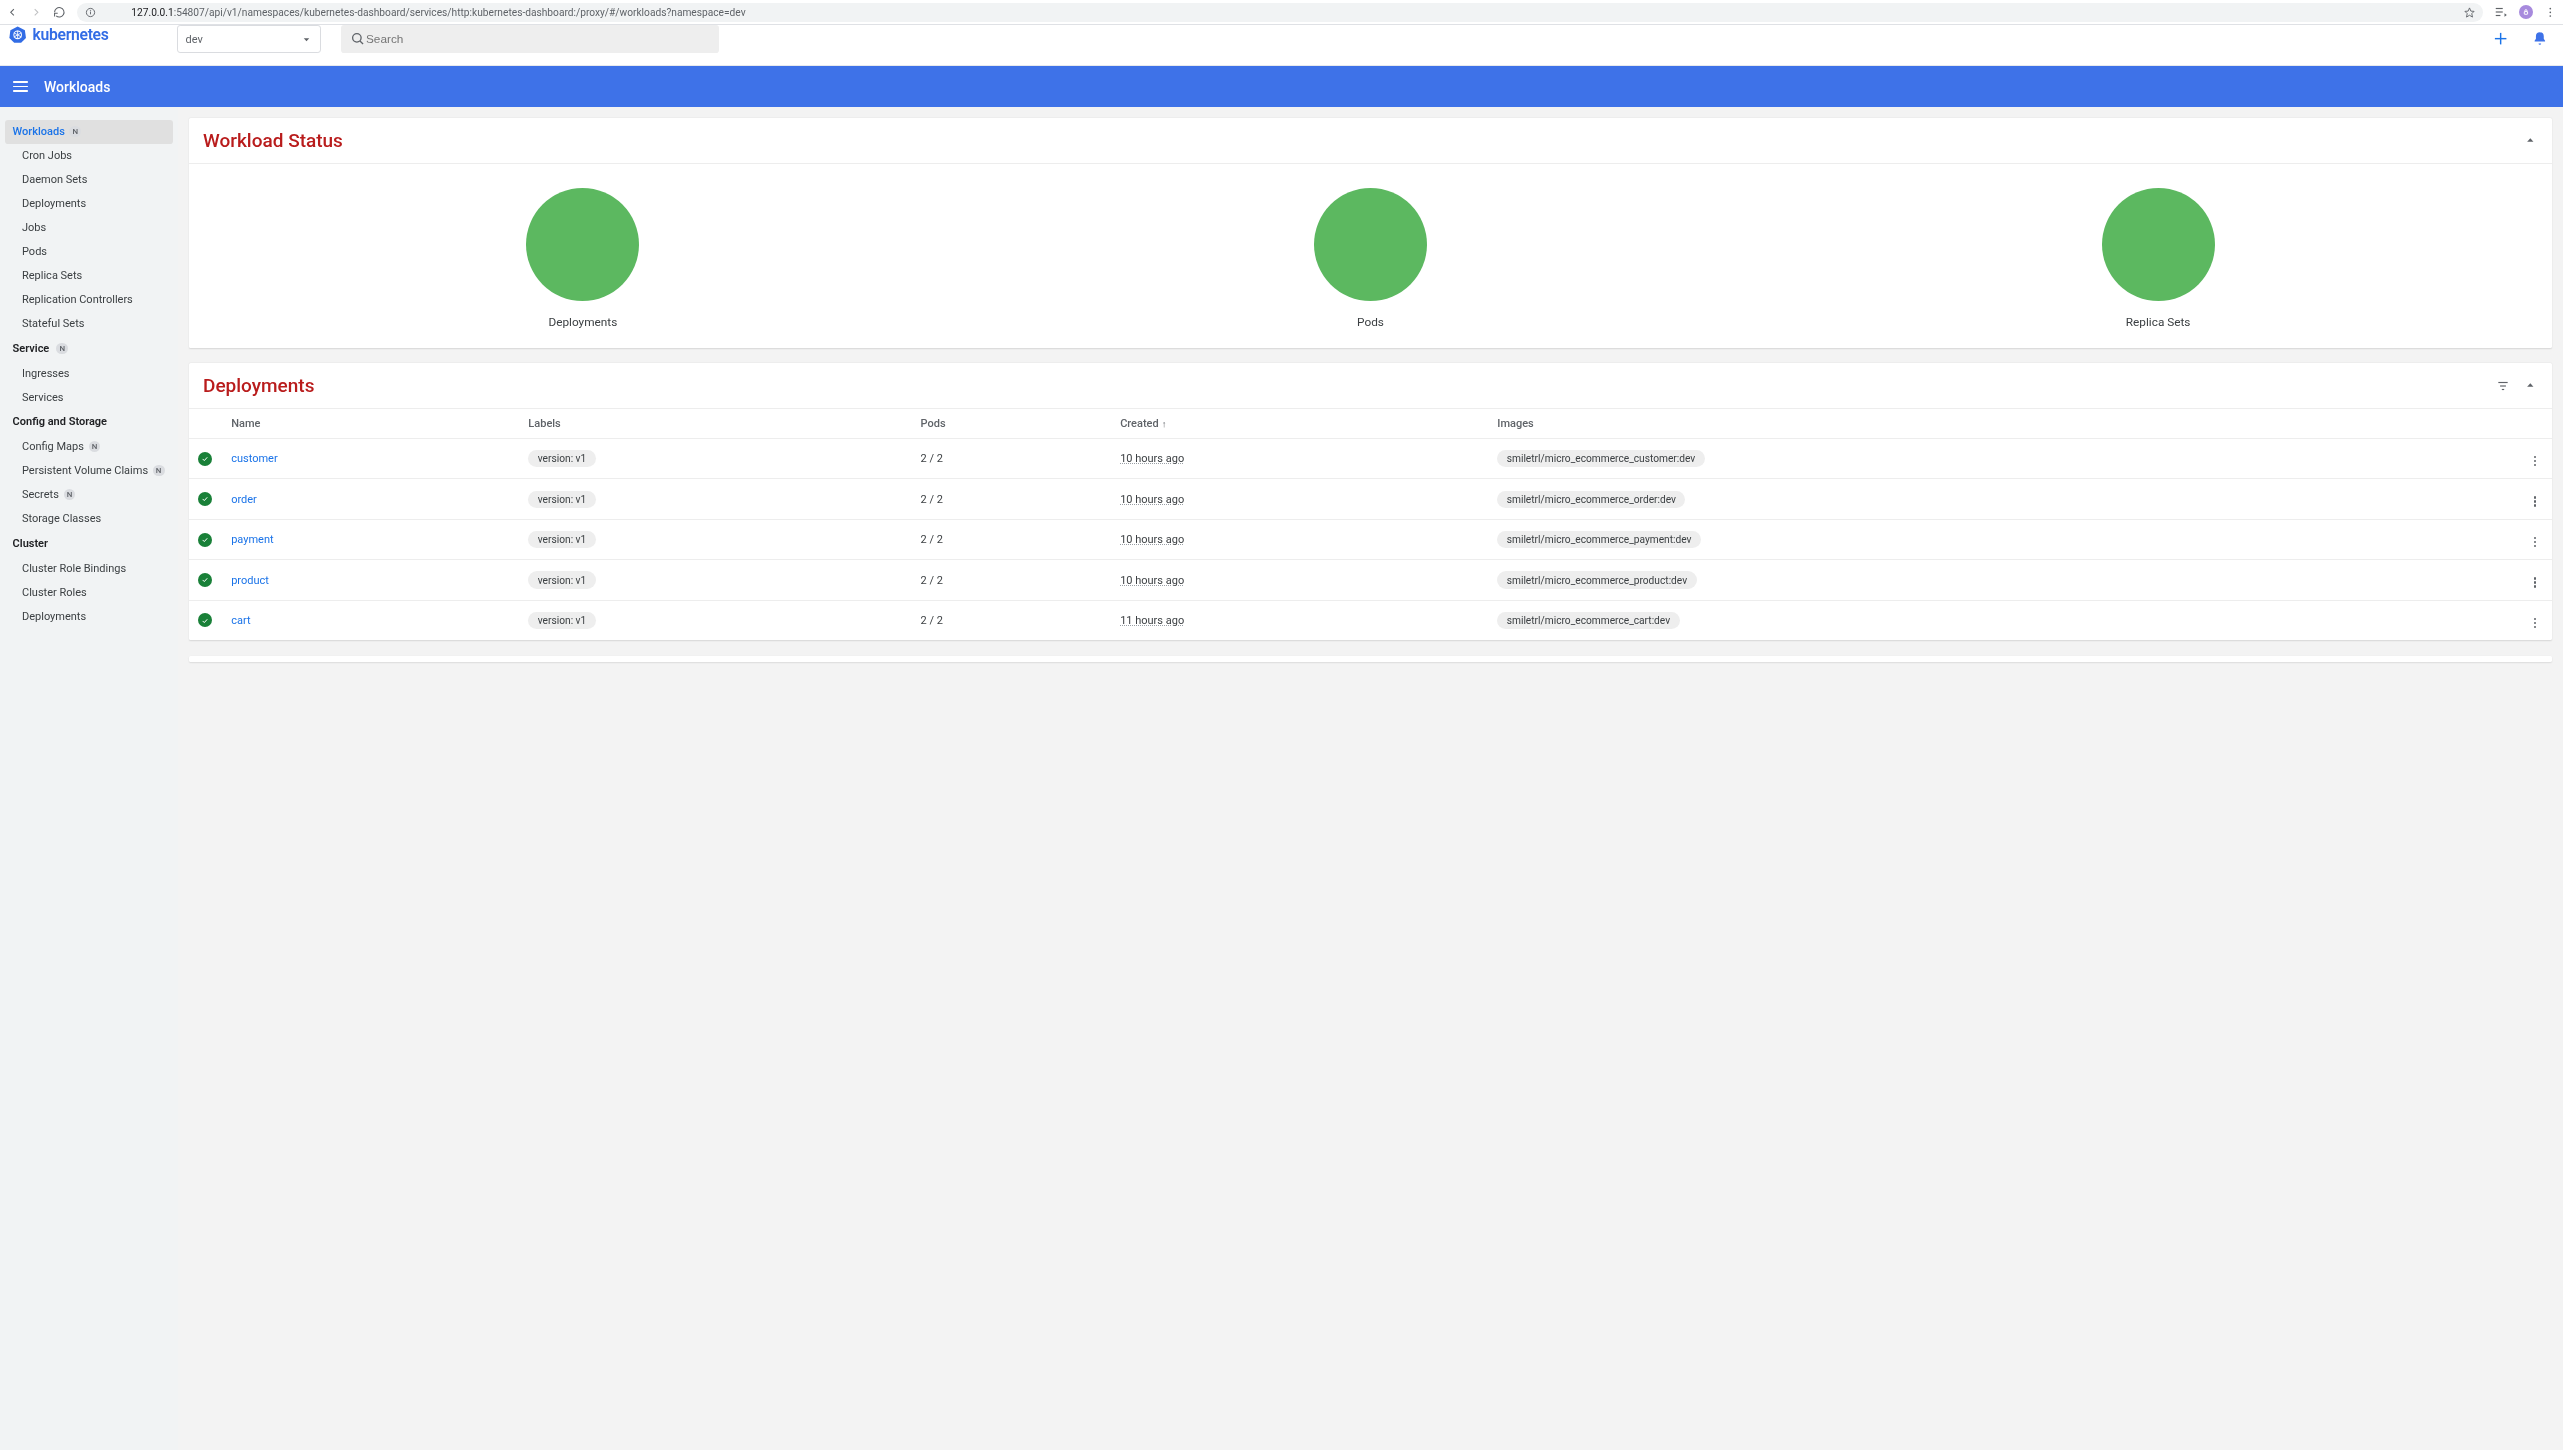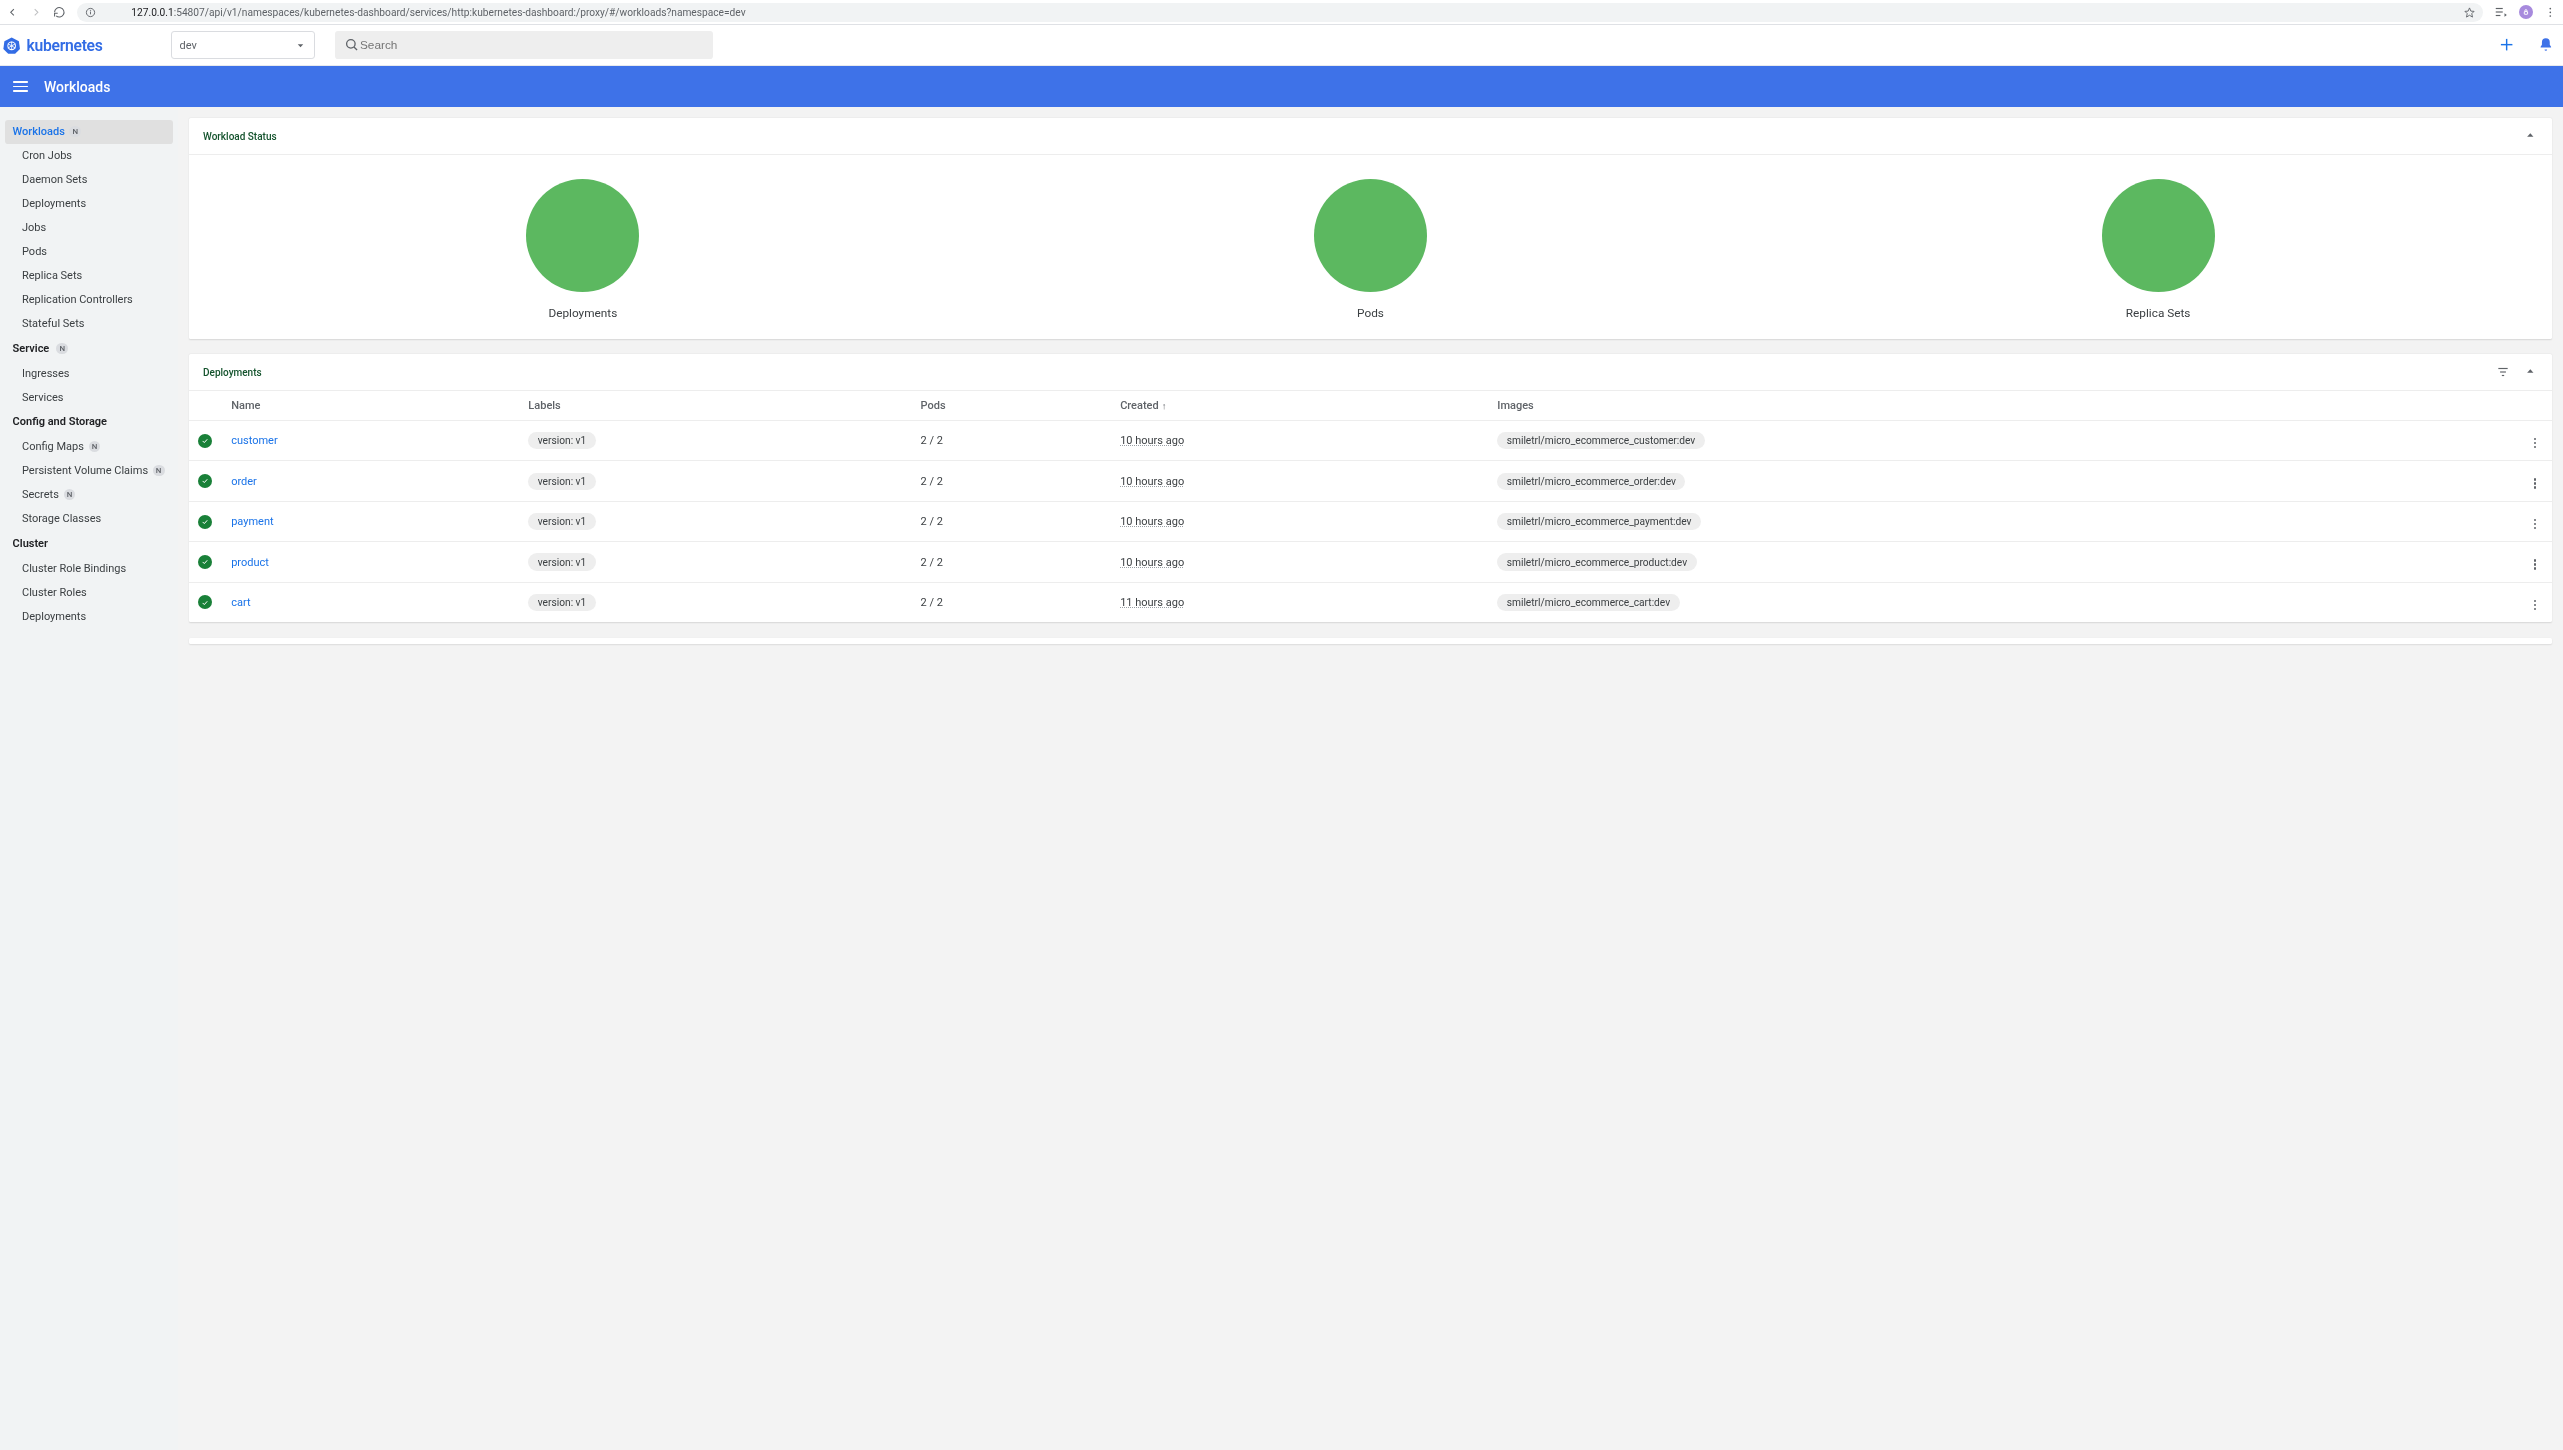--- a/index.html
+++ b/index.html
@@ -50,22 +50,22 @@
   .avatar-circle {
     width: 14px; height: 14px; border-radius: 50%;
     background: #a78add; display: flex; align-items: center; justify-content: center;
     color: #fff; font-size: 7.9px; font-weight: 700;
   }
 
   
   .k8s-bar {
     height: 41px;
     display: flex;
-    align-items: center;
-    padding: 0 3px;
+    align-items: flex-start;
+    padding: 0 9px;
     gap: 11px;
     border-bottom: 0.8px solid #e8eaed;
   }
   .k8s-logo {
     display: flex; align-items: center; gap: 6.3px;
     color: #326ce5; font-weight: 600; font-size: 15.7px;
     letter-spacing: -0.3px;
   }
   .k8s-logo .hex {
     width: 17.3px; height: 19px;
@@ -164,21 +164,21 @@
     background: #fff;
     border-radius: 1.6px;
     box-shadow: 0 0.8px 1.6px rgba(0,0,0,0.12);
     margin-bottom: 15.7px;
   }
   .card-header {
     display: flex; align-items: center; justify-content: space-between;
     padding: 11px 14px;
     border-bottom: 0.8px solid #ededed;
   }
-  .card-title { font-size: 10px; color: #14532d; font-weight: 500; }
+  .card-title { font-size: 19px; color: #b91c1c; font-weight: 500; }
   .card-header .hdr-icons { display: flex; gap: 14px; }
   .hdr-icon { width: 14px; height: 14px; cursor: pointer; color: #5f6368; }
 
   
   .status-grid {
     display: flex; justify-content: space-around;
     padding: 23.6px 0 19px 0;
   }
   .status-item {
     display: flex; flex-direction: column; align-items: center; gap: 14px;

